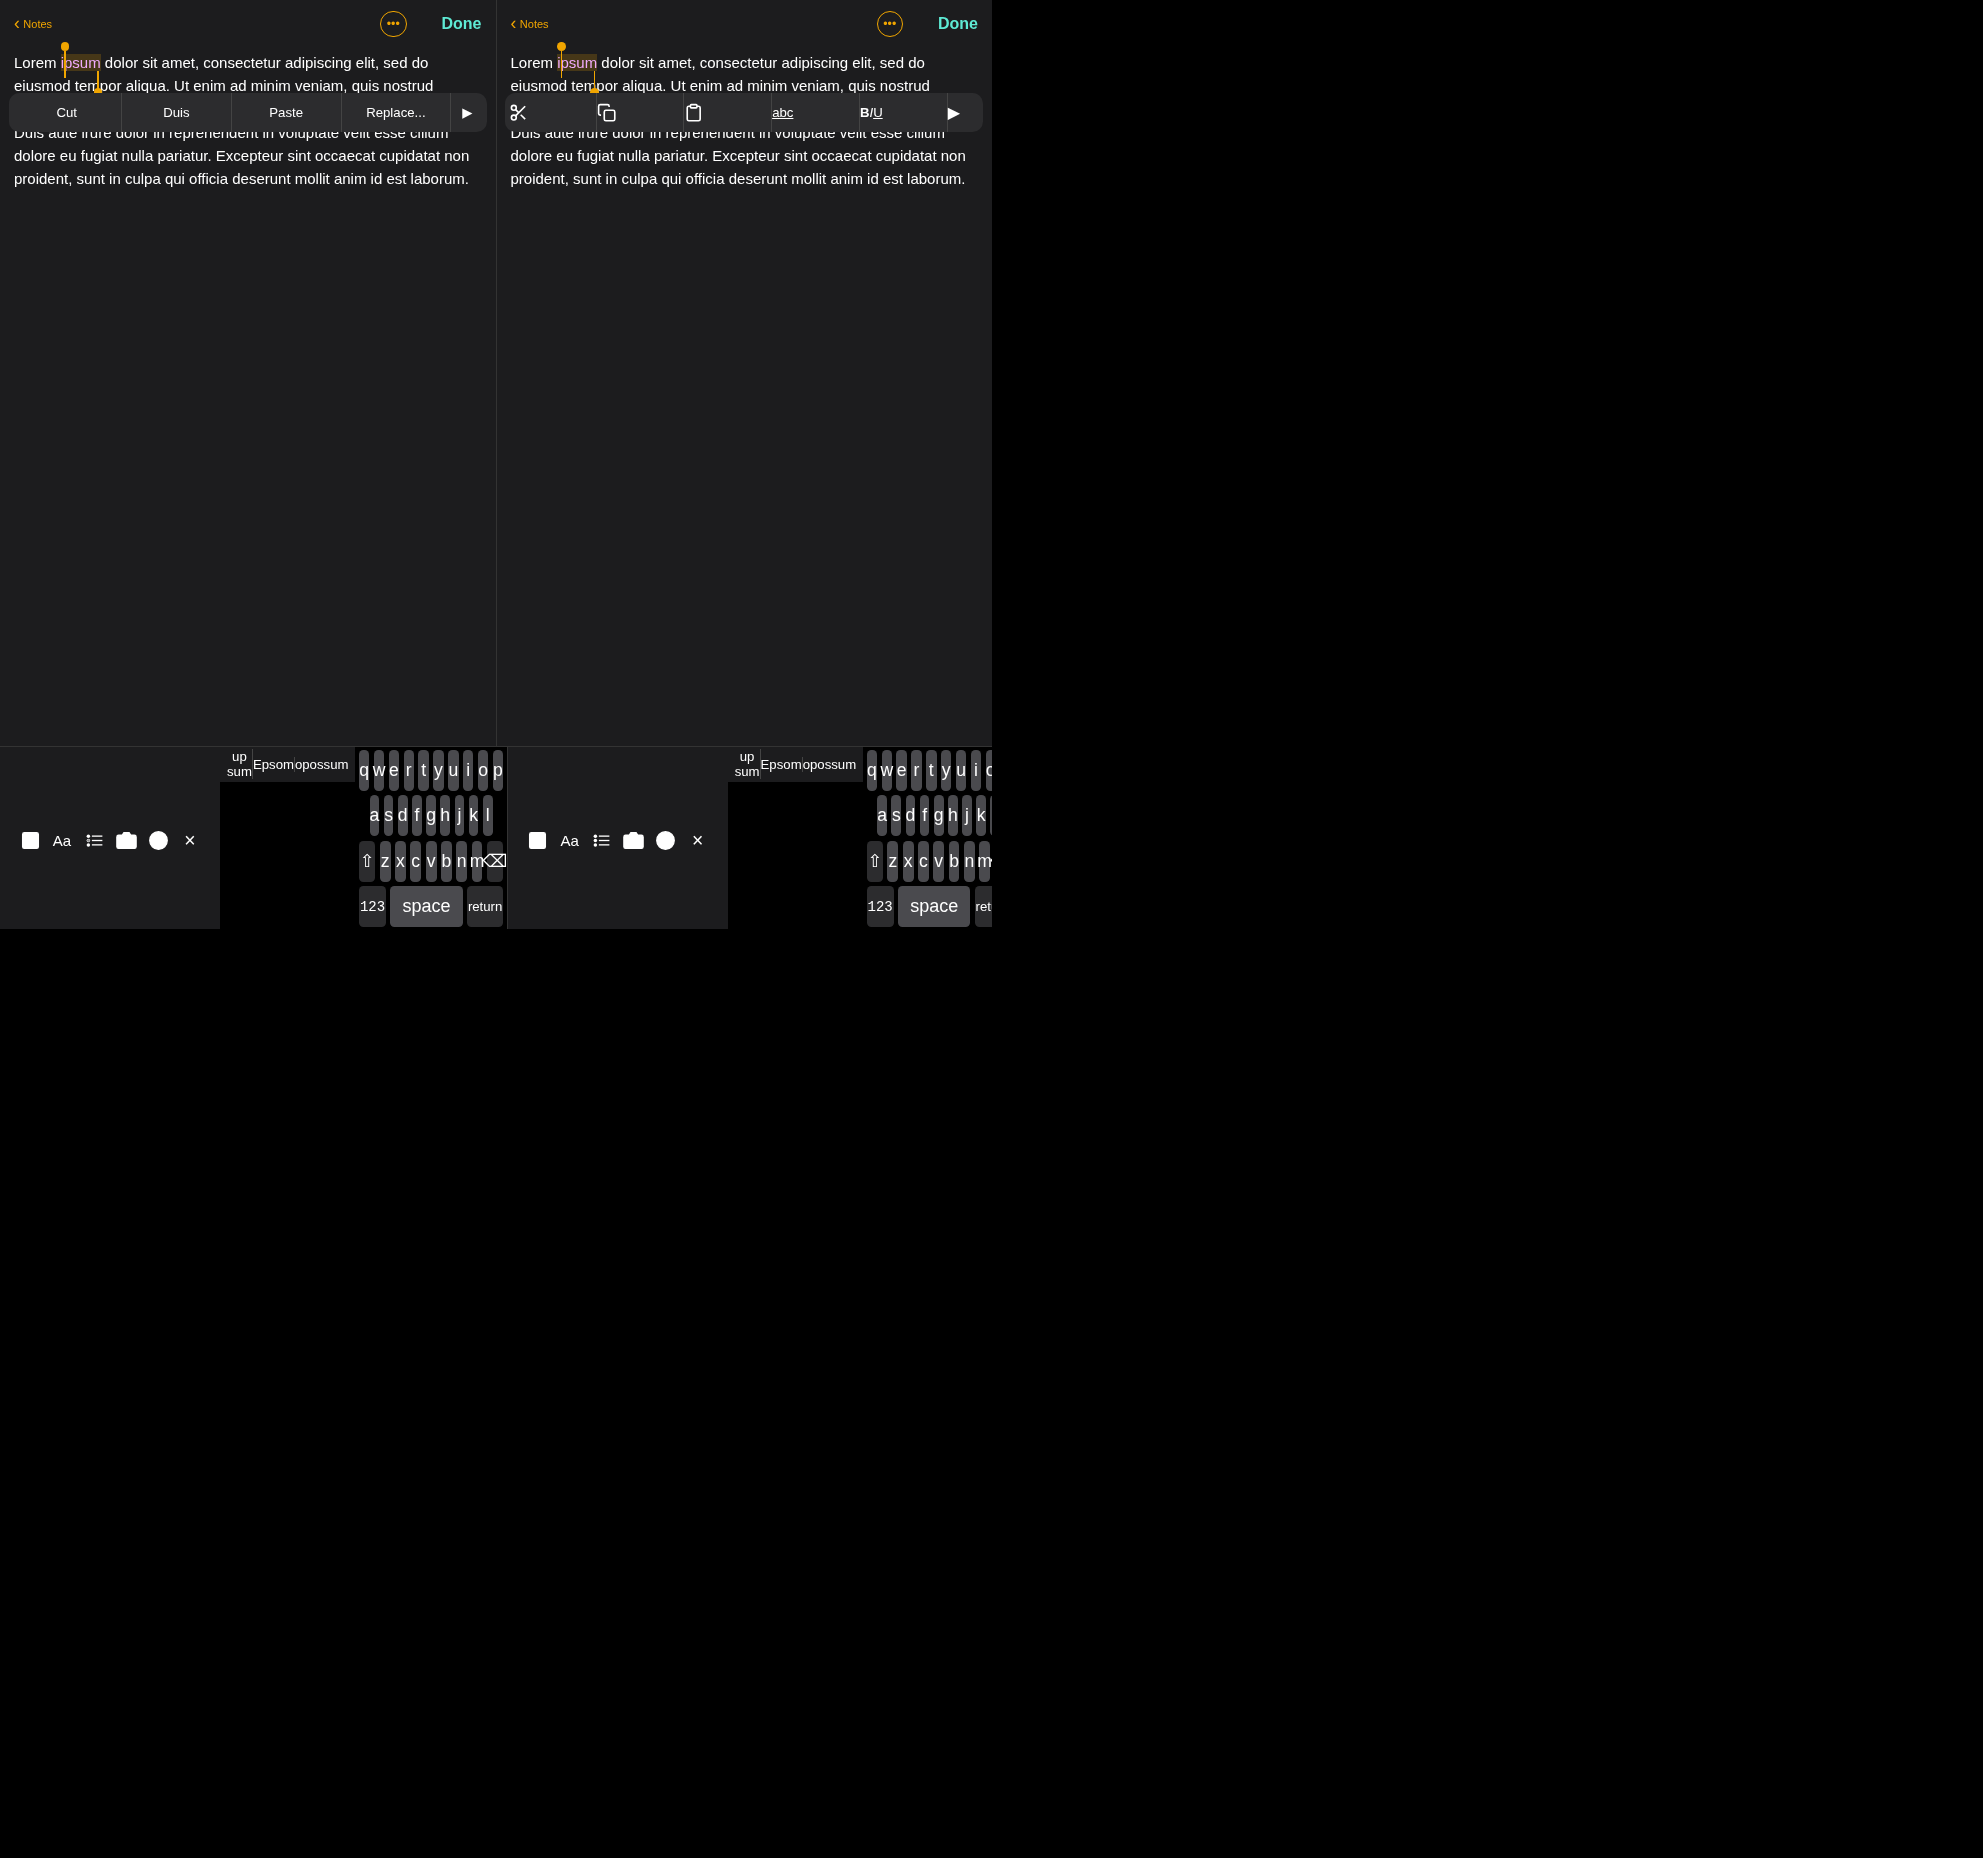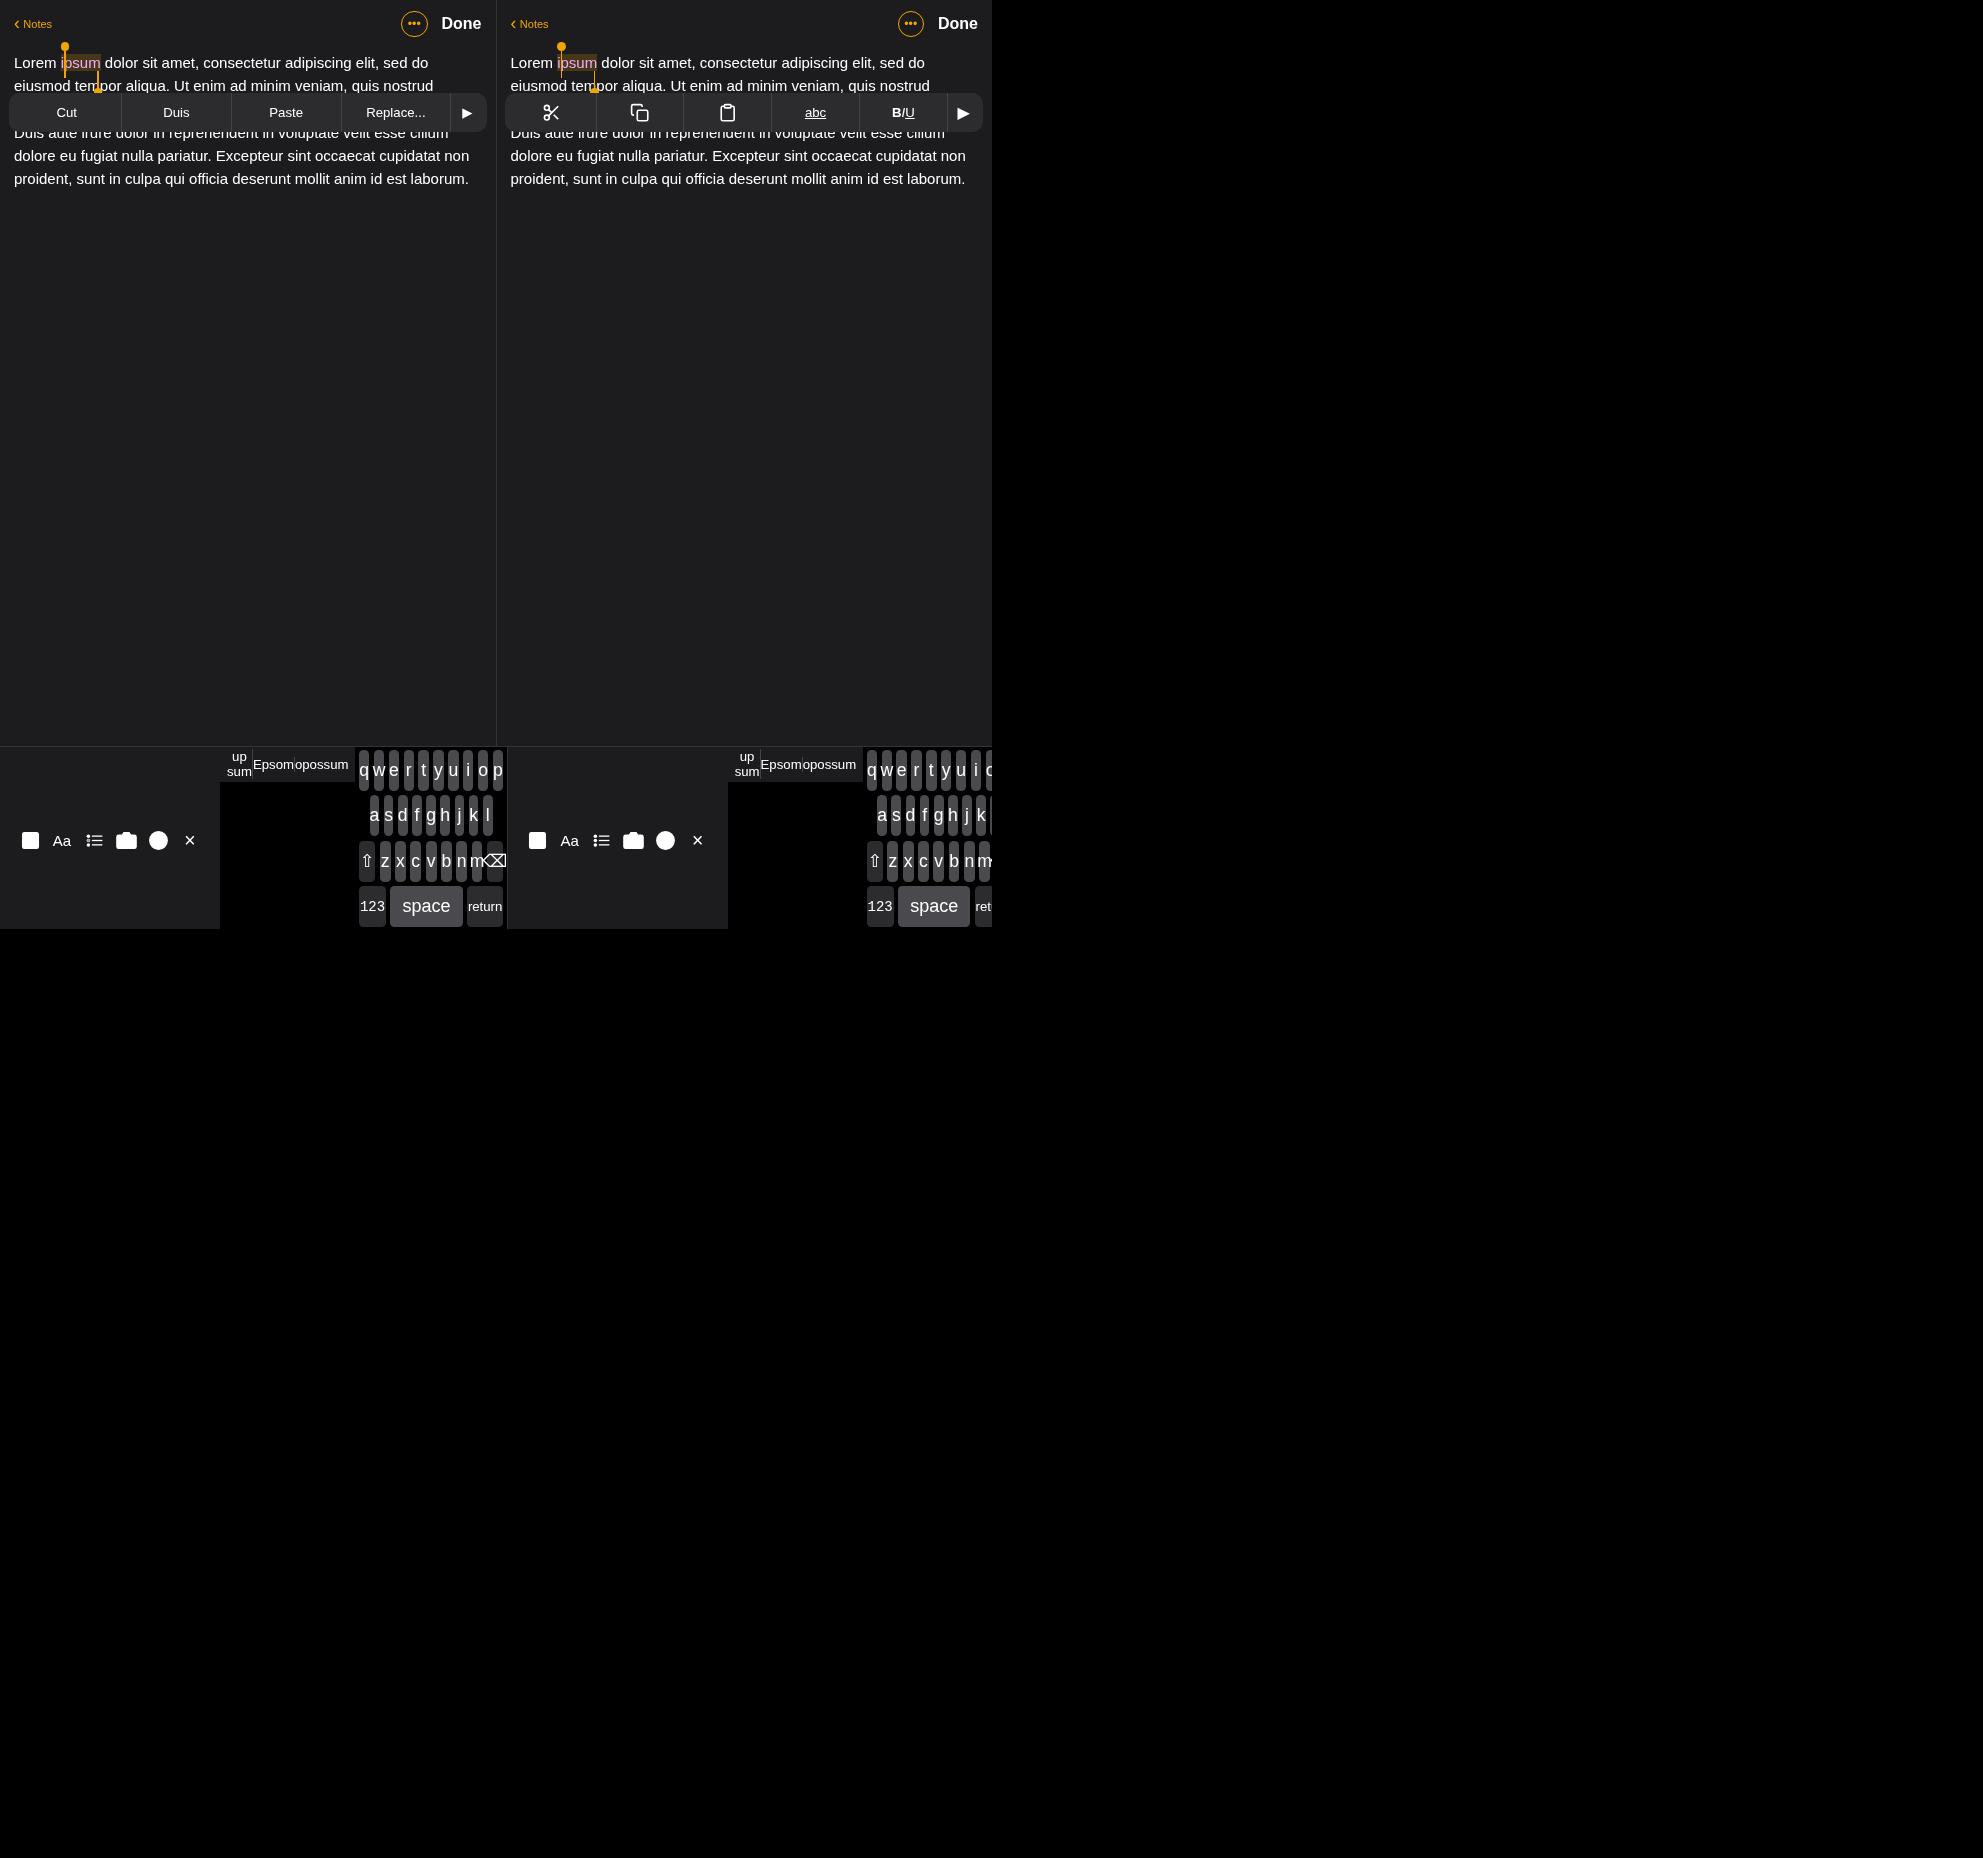--- a/index.html
+++ b/index.html
@@ -75,24 +75,25 @@
       border: 1.8px solid #f0a500;
       display: flex;
       align-items: center;
       justify-content: center;
       color: #f0a500;
       font-size: 12.4px;
       cursor: pointer;
     }
 
     .nav-done {
-      color: #ffffff;
+      color: #5eead4;
       font-size: 16px;
       font-weight: 600;
       cursor: pointer;
+      margin-left: 21px;
     }
 
     
     .note-content {
       padding: 7px 14px 14px;
       color: #fff;
       font-size: 15px;
       line-height: 1.5;
       position: relative;
       flex: 1;
@@ -158,21 +159,21 @@
       align-items: center;
       z-index: 10;
       height: 39px;
       padding: 0 3.5px;
     }
 
     .ctx-icon-btn {
       flex: 1;
       display: flex;
       align-items: center;
-      justify-content: center;
+      justify-content: flex-start;
       color: #fff;
       font-size: 16px;
       height: 100%;
       cursor: pointer;
       border-right: 0.9px solid #444;
     }
 
     .ctx-icon-btn:last-child {
       border-right: none;
     }

